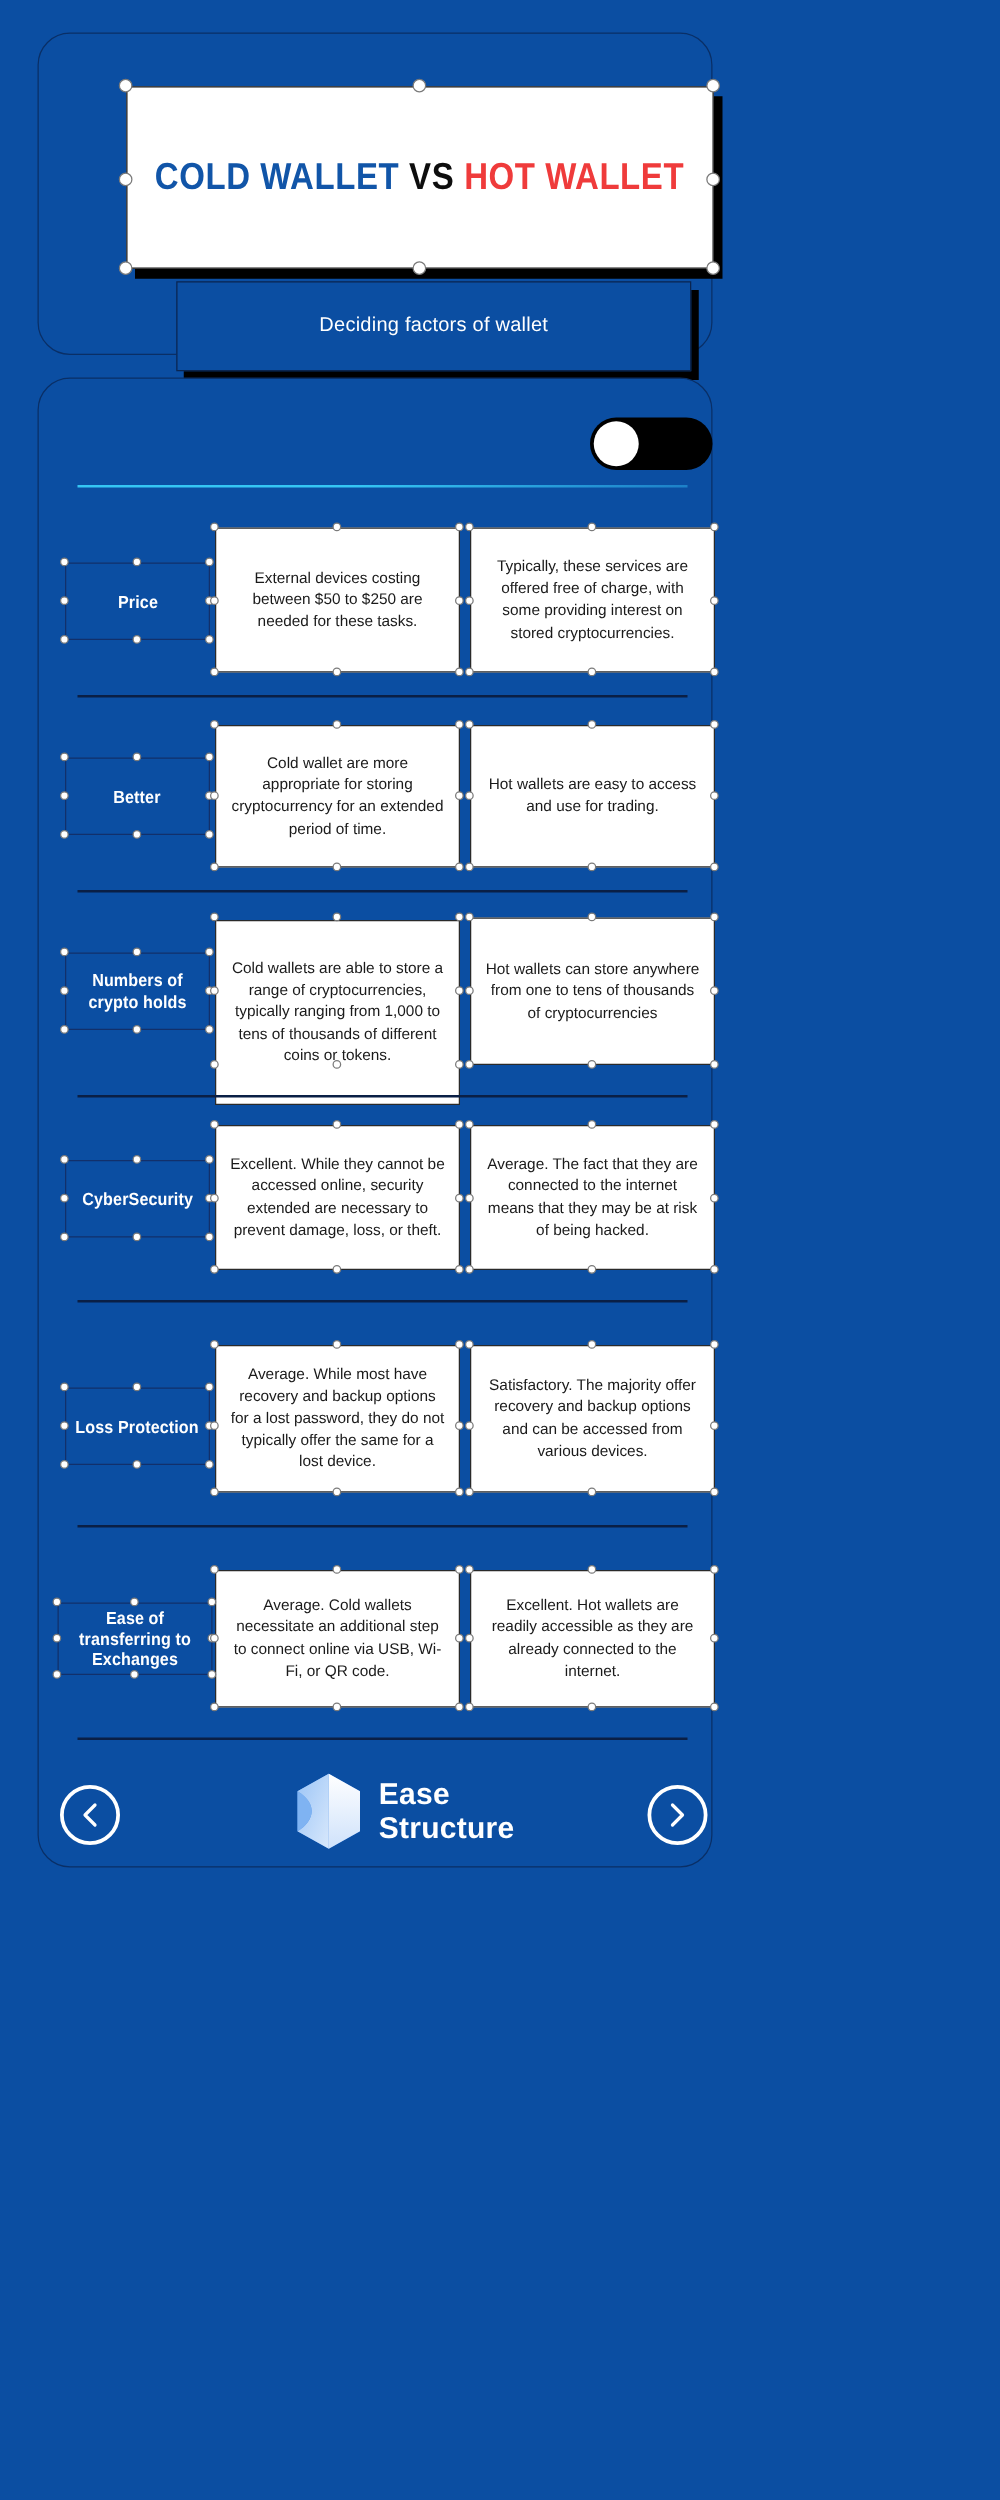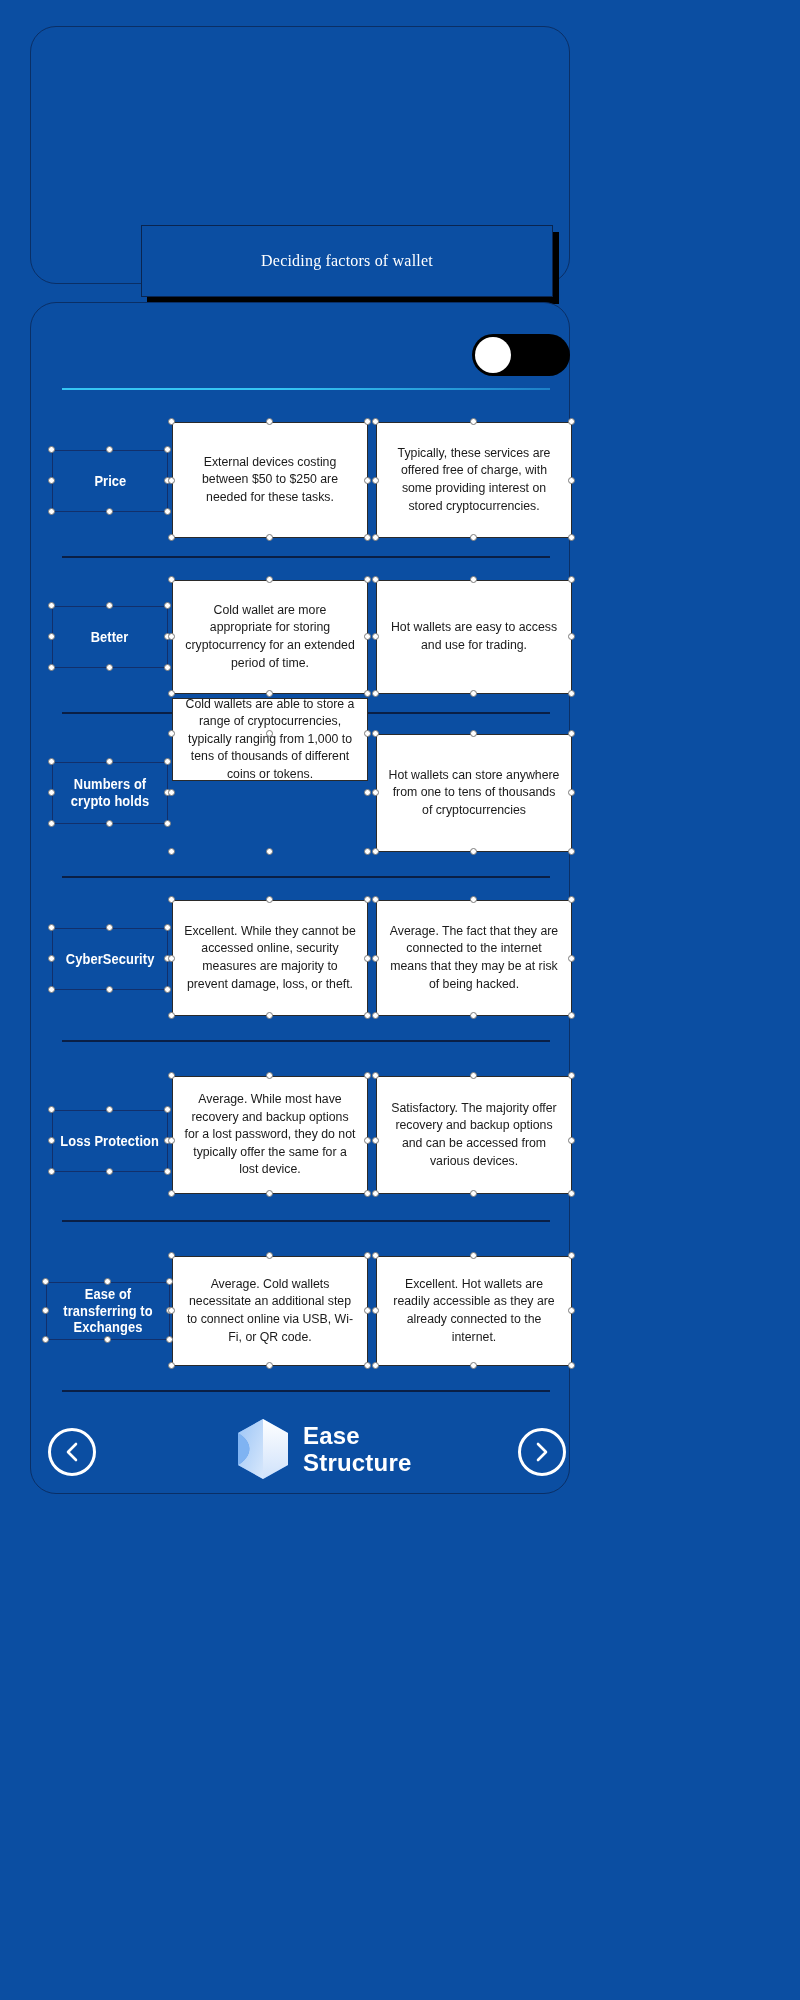--- a/index.html
+++ b/index.html
@@ -85,21 +85,20 @@
   }
   .handle.small { width: 7px; height: 7px; }
 
   
   #subtitle-wrap {
     position: absolute;
     left: 110px;
     top: 198px;
     width: 412px;
     height: 72px;
-    font-family: Liberation Serif, serif;
   }
   #subtitle-shadow {
     position: absolute;
     left: 6px; top: 7px;
     width: 412px; height: 72px;
     background: #000000;
   }
   #subtitle-box {
     position: absolute;
     left: 0; top: 0;
@@ -247,20 +246,37 @@
     letter-spacing: .2px;
   }
 </style>
 </head>
 <body>
 
 <div class="page">
 
   <div class="panel" id="header-panel">
 
+    <div id="title-card-wrap">
+      <div id="title-card-shadow"></div>
+      <div id="title-card">
+        <div class="title-text">
+          <span class="t-cold">COLD WALLET</span><span class="t-vs">VS</span><span class="t-hot">HOT WALLET</span>
+        </div>
+      </div>
+
+      <div class="handle" style="left:-6px;  top:-6px;"></div>
+      <div class="handle" style="left:229px; top:-6px;"></div>
+      <div class="handle" style="left:464px; top:-6px;"></div>
+      <div class="handle" style="left:-6px;  top:69px;"></div>
+      <div class="handle" style="left:464px; top:69px;"></div>
+      <div class="handle" style="left:-6px;  top:140px;"></div>
+      <div class="handle" style="left:229px; top:140px;"></div>
+      <div class="handle" style="left:464px; top:140px;"></div>
+    </div>
 
     <div id="subtitle-wrap">
       <div id="subtitle-shadow"></div>
       <div id="subtitle-box">
         <span id="subtitle-text">Deciding factors of wallet</span>
       </div>
     </div>
 
   </div>
 
@@ -358,21 +374,21 @@
     </div>
     <div class="handle small" style="left:48px;  top:758px;"></div>
     <div class="handle small" style="left:106px; top:758px;"></div>
     <div class="handle small" style="left:164px; top:758px;"></div>
     <div class="handle small" style="left:48px;  top:789px;"></div>
     <div class="handle small" style="left:164px; top:789px;"></div>
     <div class="handle small" style="left:48px;  top:820px;"></div>
     <div class="handle small" style="left:106px; top:820px;"></div>
     <div class="handle small" style="left:164px; top:820px;"></div>
 
-    <div class="card" style="left:172px; top:698px; width:196px; height:83px;">
+    <div class="card" style="left:172px; top:736px; width:196px; height:148px;">
       <span>Cold wallets are able to store a range of cryptocurrencies, typically ranging from 1,000 to tens of thousands of different coins or tokens.</span>
     </div>
     <div class="handle small" style="left:168px; top:730px;"></div>
     <div class="handle small" style="left:266px; top:730px;"></div>
     <div class="handle small" style="left:364px; top:730px;"></div>
     <div class="handle small" style="left:168px; top:789px;"></div>
     <div class="handle small" style="left:364px; top:789px;"></div>
     <div class="handle small" style="left:168px; top:848px;"></div>
     <div class="handle small" style="left:266px; top:848px;"></div>
     <div class="handle small" style="left:364px; top:848px;"></div>
@@ -399,21 +415,21 @@
     <div class="handle small" style="left:48px;  top:924px;"></div>
     <div class="handle small" style="left:106px; top:924px;"></div>
     <div class="handle small" style="left:164px; top:924px;"></div>
     <div class="handle small" style="left:48px;  top:955px;"></div>
     <div class="handle small" style="left:164px; top:955px;"></div>
     <div class="handle small" style="left:48px;  top:986px;"></div>
     <div class="handle small" style="left:106px; top:986px;"></div>
     <div class="handle small" style="left:164px; top:986px;"></div>
 
     <div class="card" style="left:172px; top:900px; width:196px; height:116px;">
-      <span>Excellent. While they cannot be accessed online, security measures are majority to prevent damage, loss, or theft.</span>
+      <span>Excellent. While they cannot be accessed online, security extended are necessary to prevent damage, loss, or theft.</span>
     </div>
     <div class="handle small" style="left:168px; top:896px;"></div>
     <div class="handle small" style="left:266px; top:896px;"></div>
     <div class="handle small" style="left:364px; top:896px;"></div>
     <div class="handle small" style="left:168px; top:955px;"></div>
     <div class="handle small" style="left:364px; top:955px;"></div>
     <div class="handle small" style="left:168px; top:1012px;"></div>
     <div class="handle small" style="left:266px; top:1012px;"></div>
     <div class="handle small" style="left:364px; top:1012px;"></div>
 

